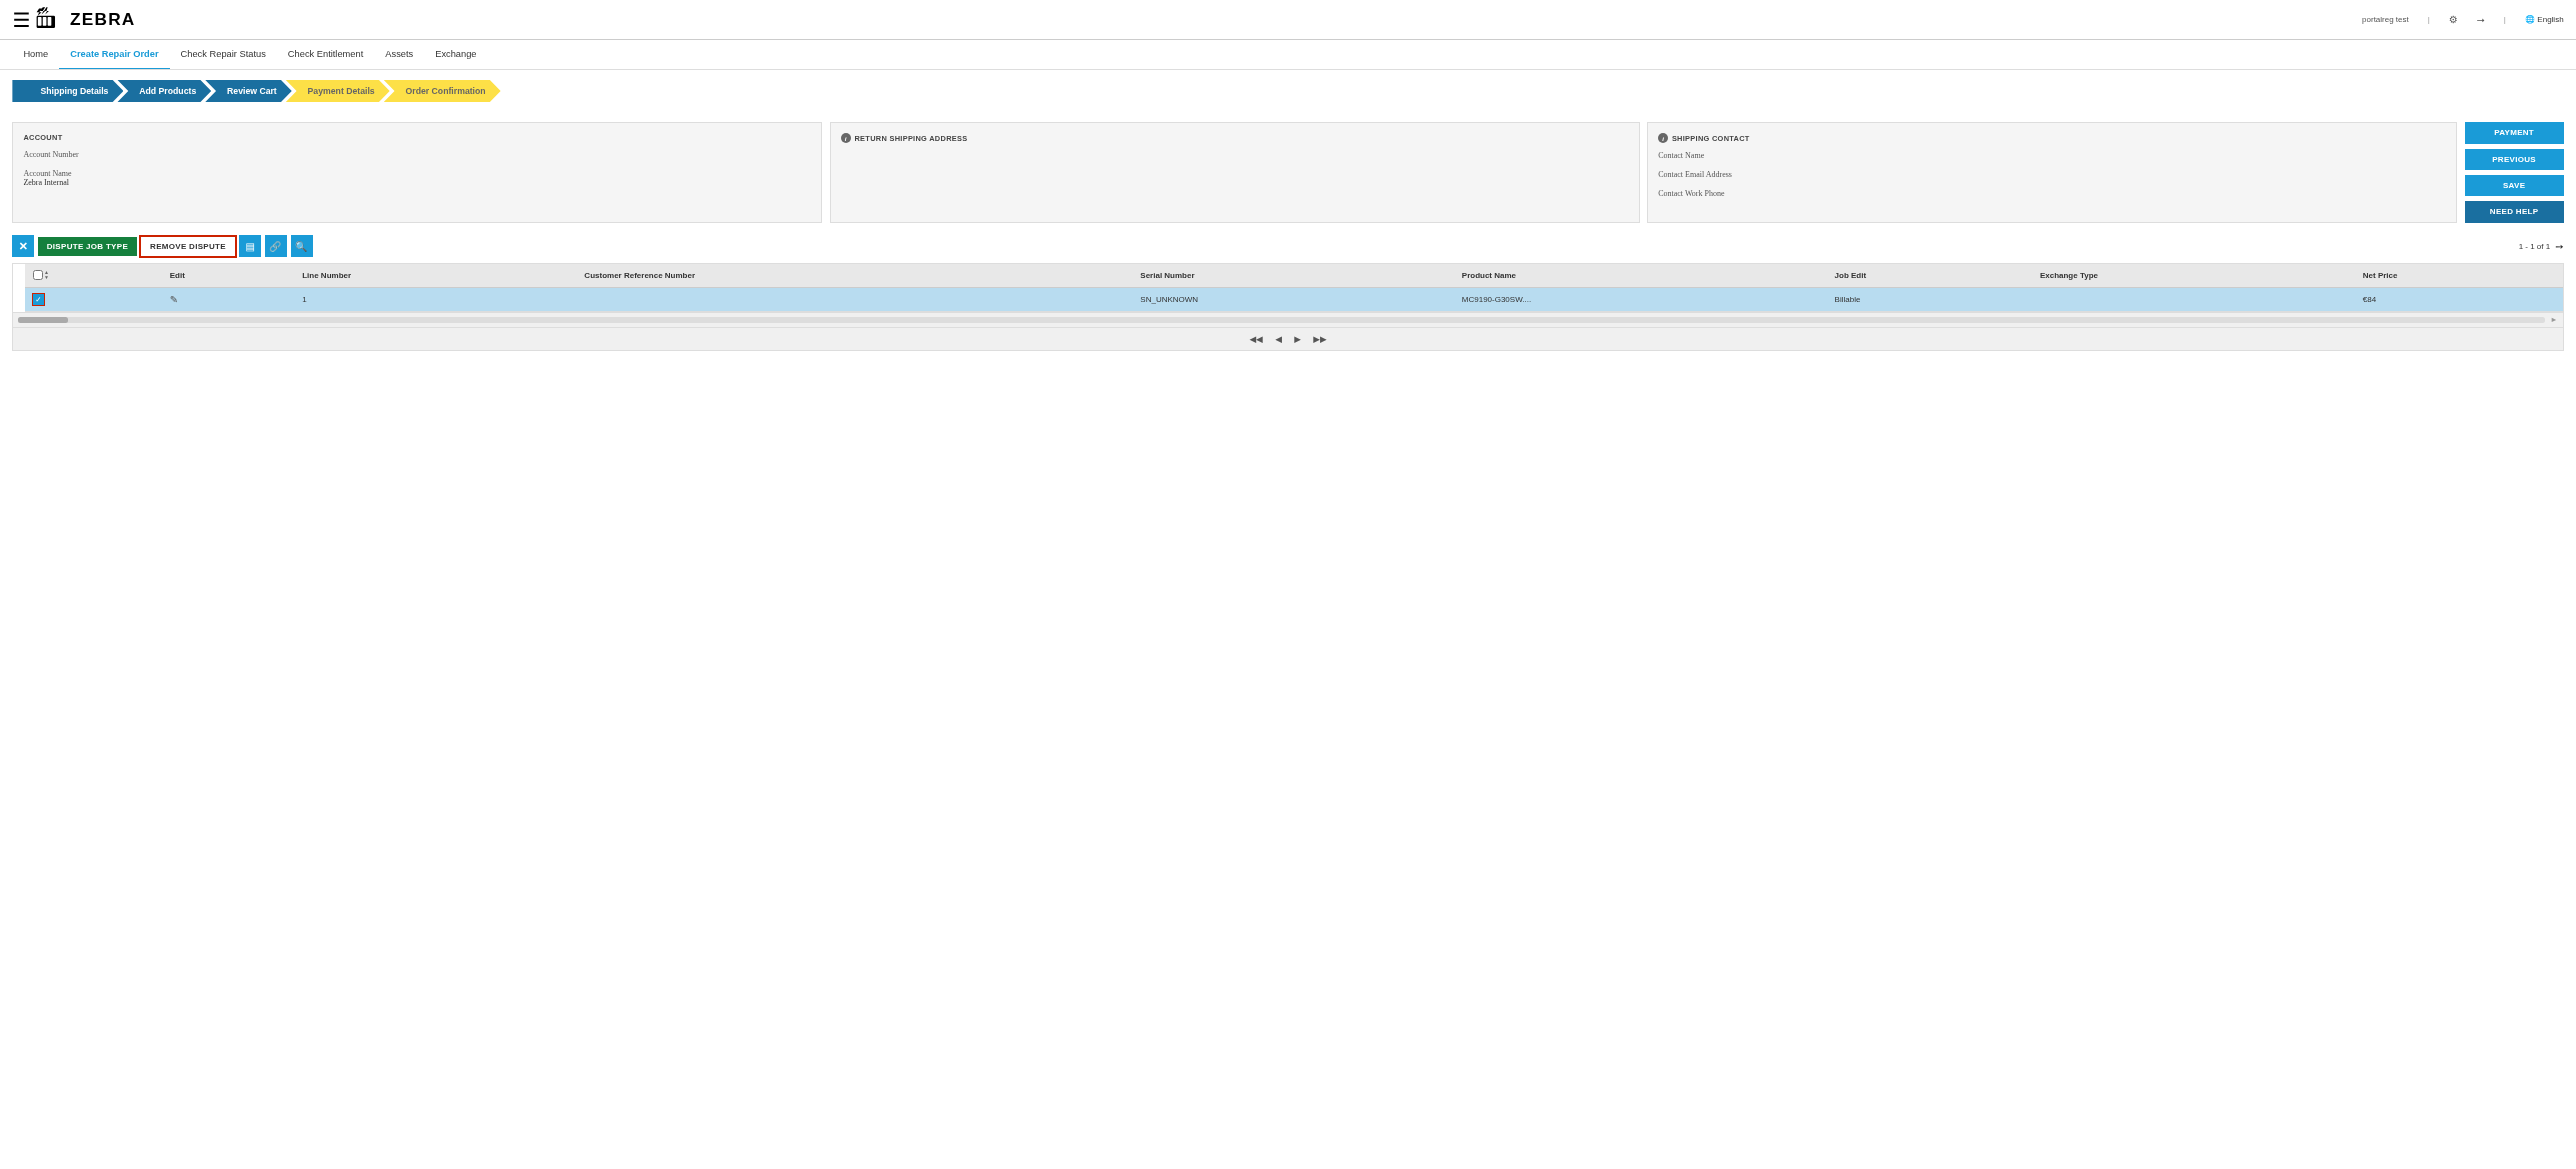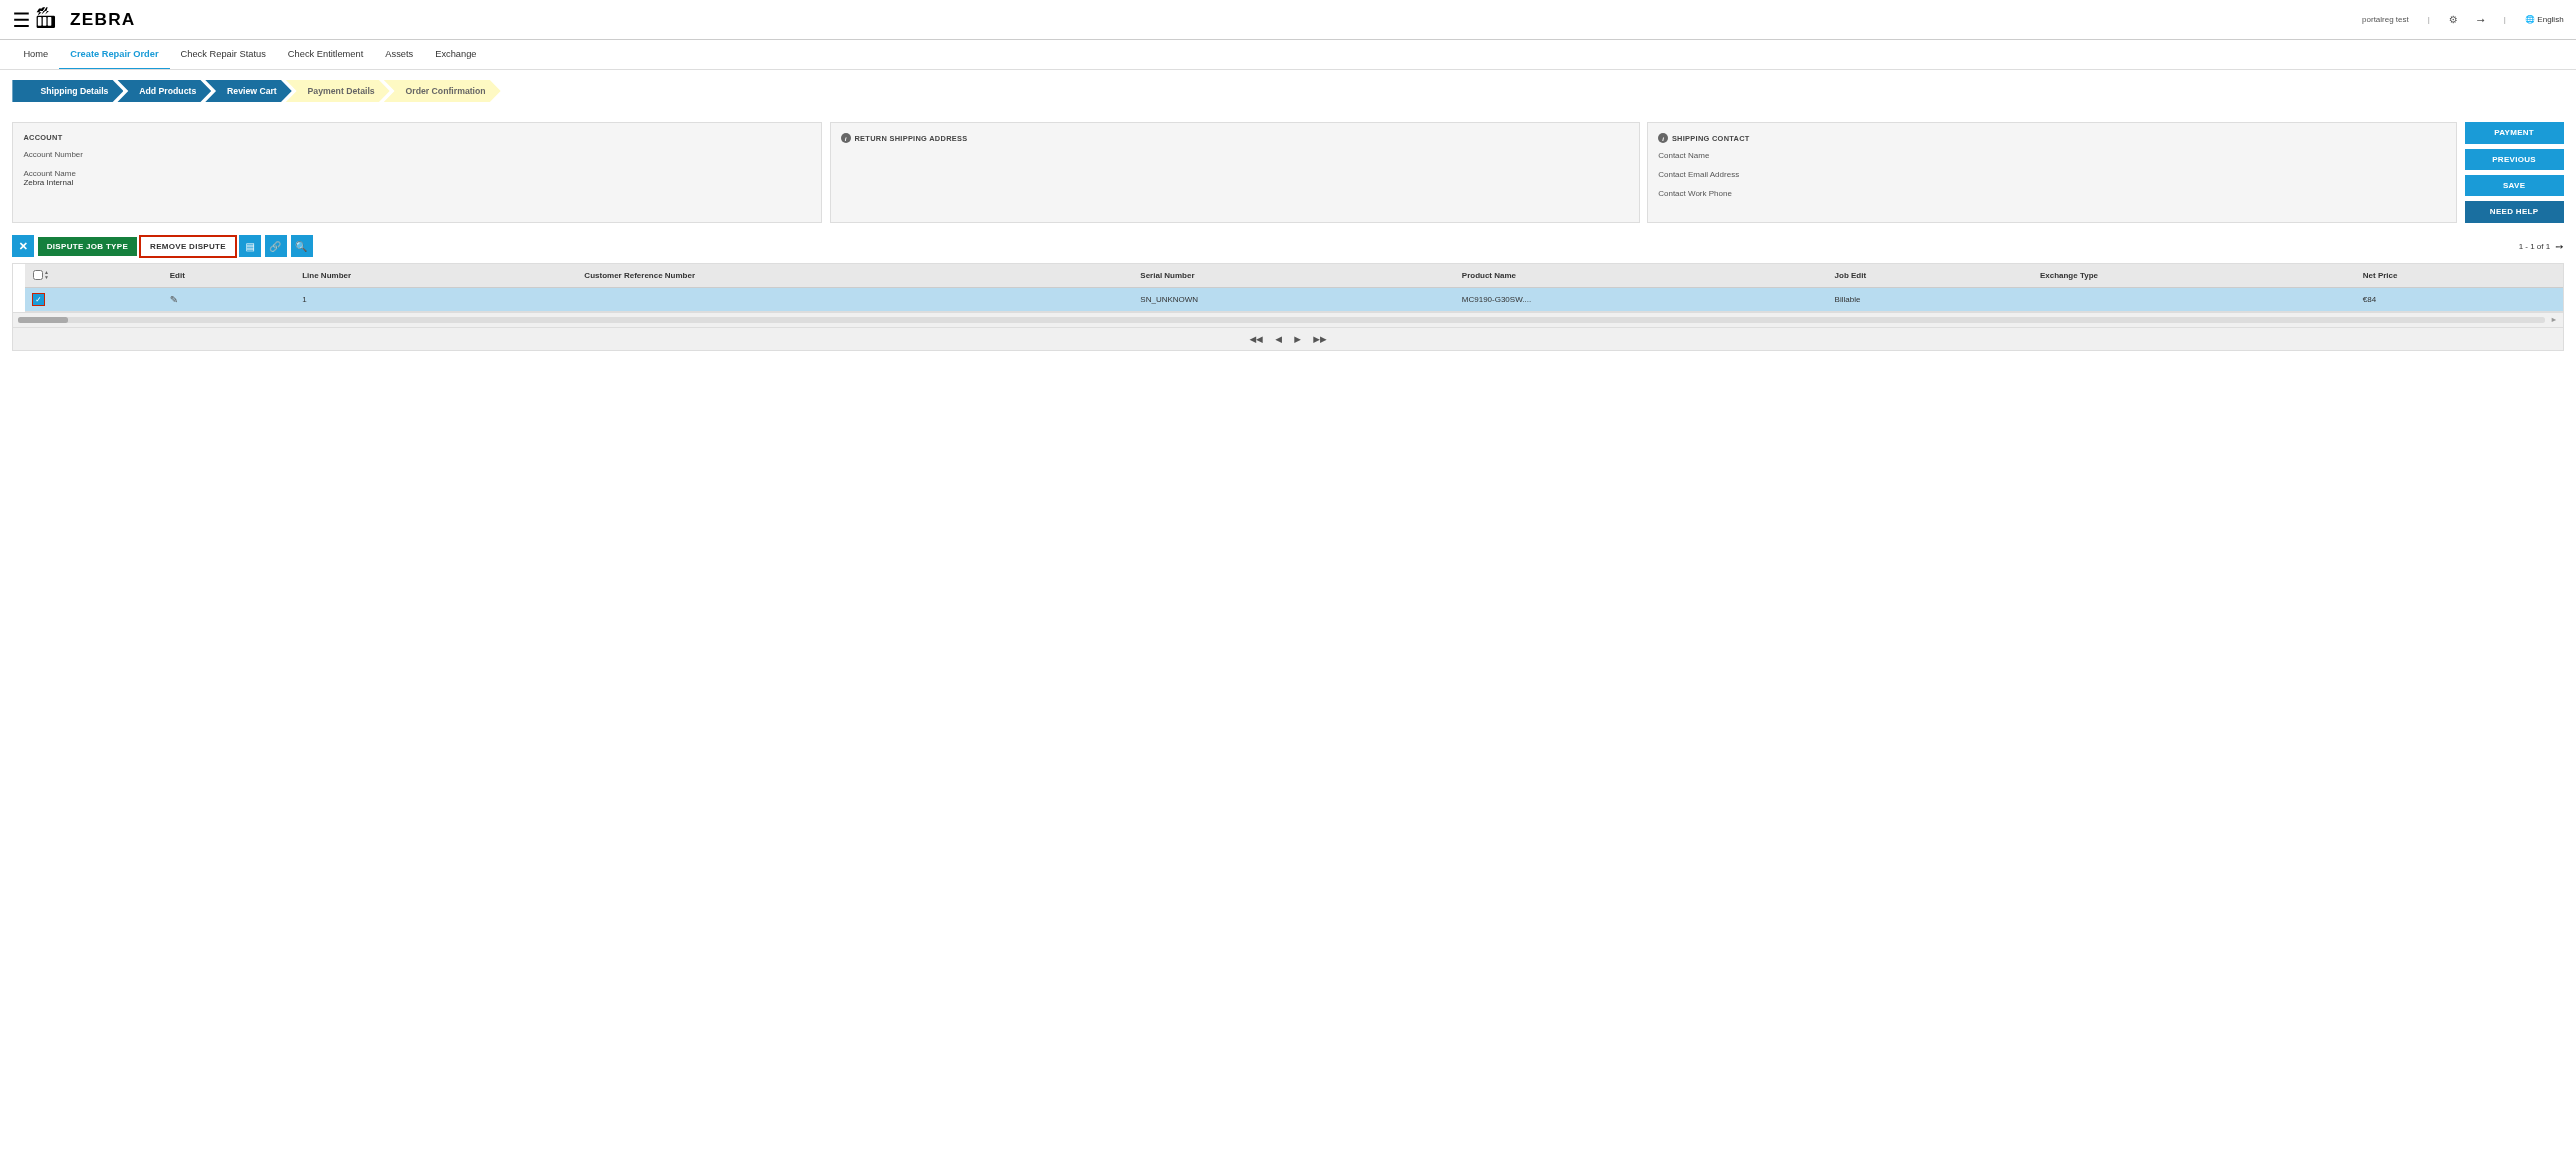--- a/index.html
+++ b/index.html
@@ -81,21 +81,21 @@
       background: #1a6fa0;
       clip-path: polygon(0 0, calc(100% - 11px) 0, 100% 50%, calc(100% - 11px) 100%, 0 100%, 11px 50%);
       min-width: 80px;
       cursor: pointer;
     }
     .step:first-child {
       clip-path: polygon(0 0, calc(100% - 11px) 0, 100% 50%, calc(100% - 11px) 100%, 0 100%);
       padding-left: 28px;
     }
     .step.inactive {
-      background: #fef9c3;
+      background: #fde047;
       color: #666;
       text-align: right;
     }
 
     
     .content {
       padding: 10px 12.4px;
       background: #fff;
     }
 
@@ -130,20 +130,21 @@
       font-size: 6.2px;
       display: inline-flex;
       align-items: center;
       justify-content: center;
       font-style: italic;
     }
     .card-field {
       font-size: 8px;
       color: #555;
       margin-bottom: 10px;
+      font-family: Liberation Serif, serif;
     }
     .card-value {
       font-size: 8px;
       color: #333;
       font-weight: normal;
     }
 
     
     .action-buttons {
       display: flex;

